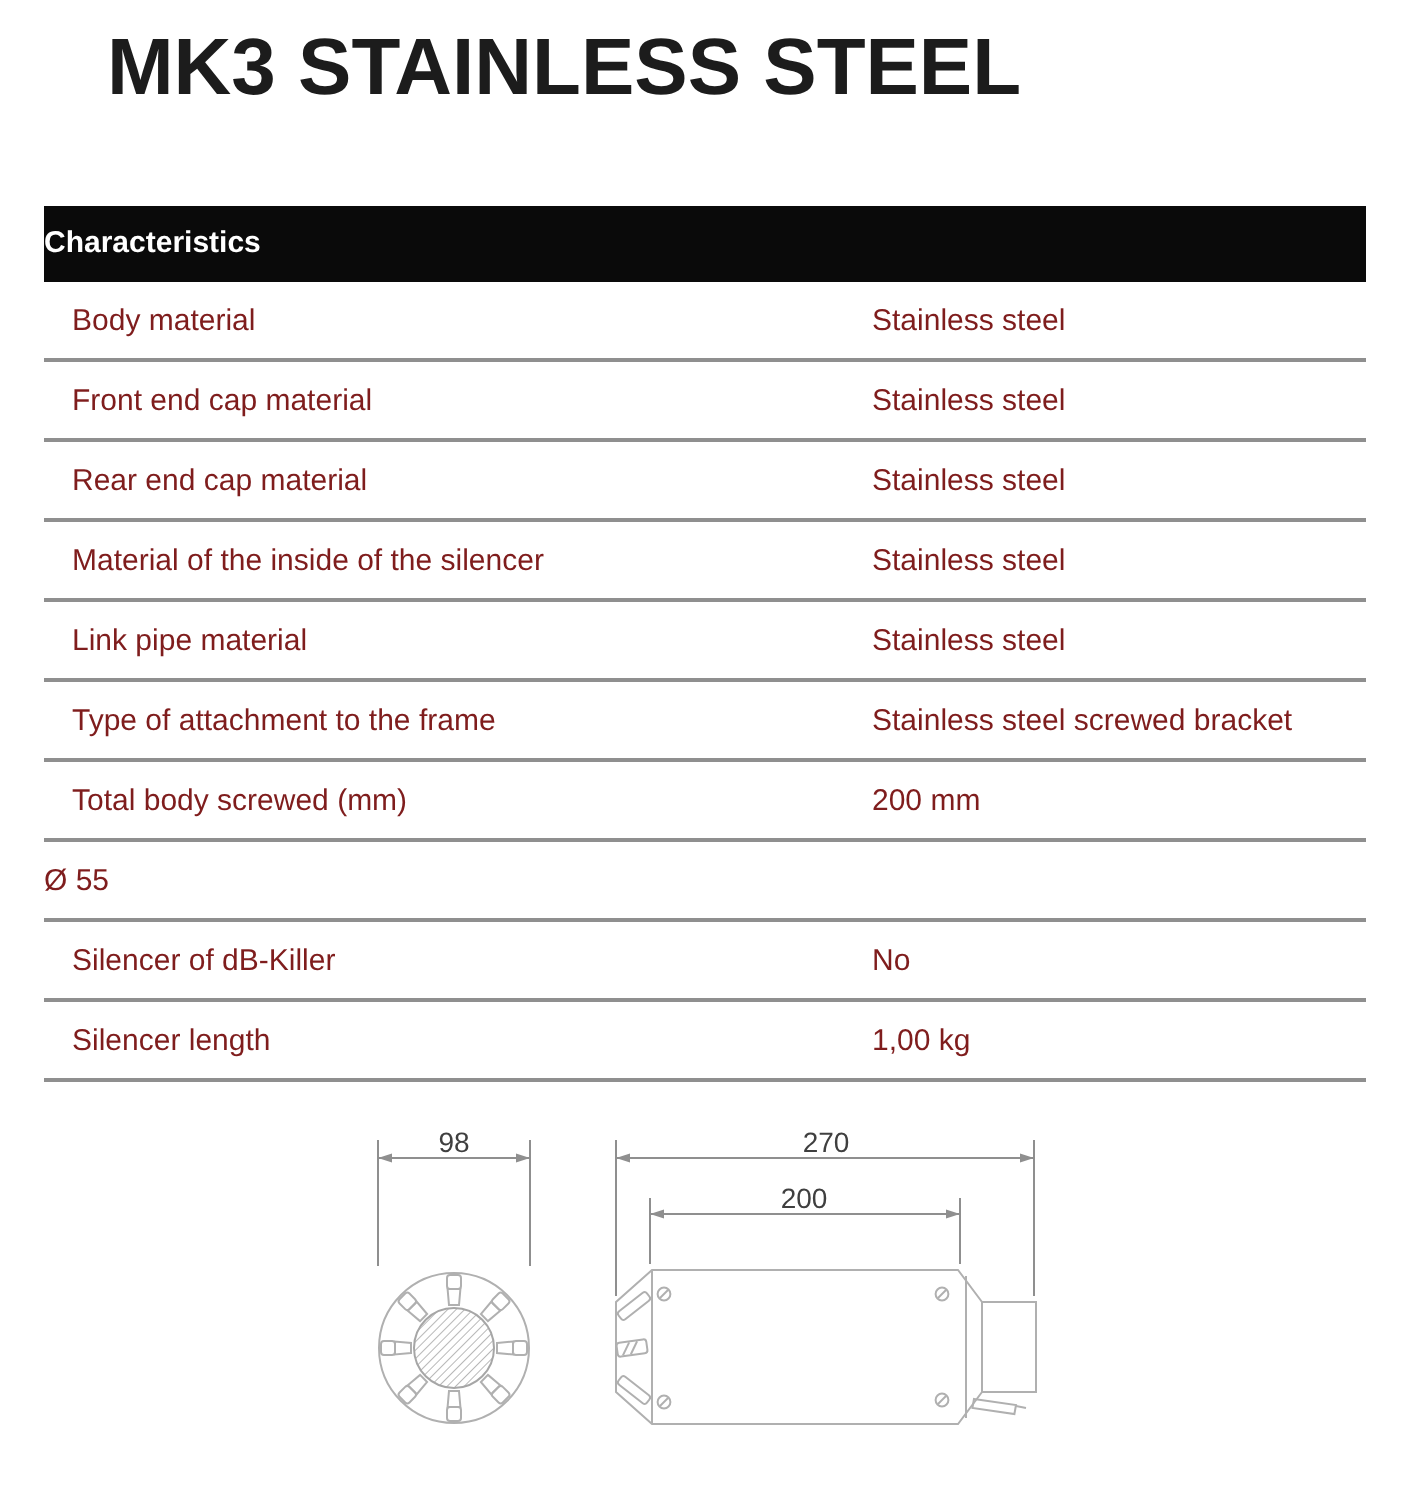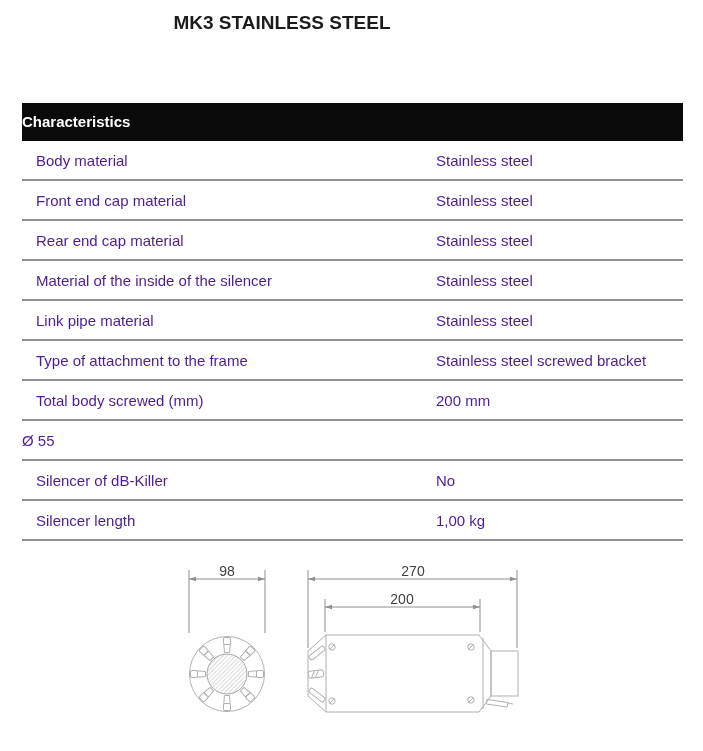--- a/index.html
+++ b/index.html
@@ -2,33 +2,33 @@
 <html><head>
 <meta charset="utf-8">
 <style>
   html,body{margin:0;padding:0;}
   body{
     width:703px;height:751px;position:relative;background:#ffffff;
     font-family:"Liberation Sans", sans-serif;overflow:hidden;
   }
   .page-title{
     position:absolute;top:12px;left:0;width:564px;text-align:center;
-    font-size:19px;font-weight:bold;color:#1c1c1c;letter-spacing:0px;
+    font-size:40px;font-weight:bold;color:#1c1c1c;letter-spacing:0px;
   }
   .spec-table{
     position:absolute;left:22px;top:103px;width:661px;
   }
   .spec-header{
     height:38px;line-height:38px;background:#0a0a0a;color:#ffffff;
     font-size:15px;font-weight:bold;padding-left:0;box-sizing:border-box;
   }
   .spec-row{
     display:flex;align-items:center;height:40px;
     border-bottom:2px solid #8f8f8f;
-    font-size:15px;color:#4c1d95;box-sizing:border-box;
+    font-size:15px;color:#7f1d1d;box-sizing:border-box;
   }
   .spec-row .lbl{
     flex:0 0 400px;padding-left:14px;white-space:nowrap;overflow:hidden;
   }
   .spec-row .val{
     flex:1;white-space:nowrap;
   }
   .drawing{
     position:absolute;left:0;top:556px;width:703px;height:195px;
   }

